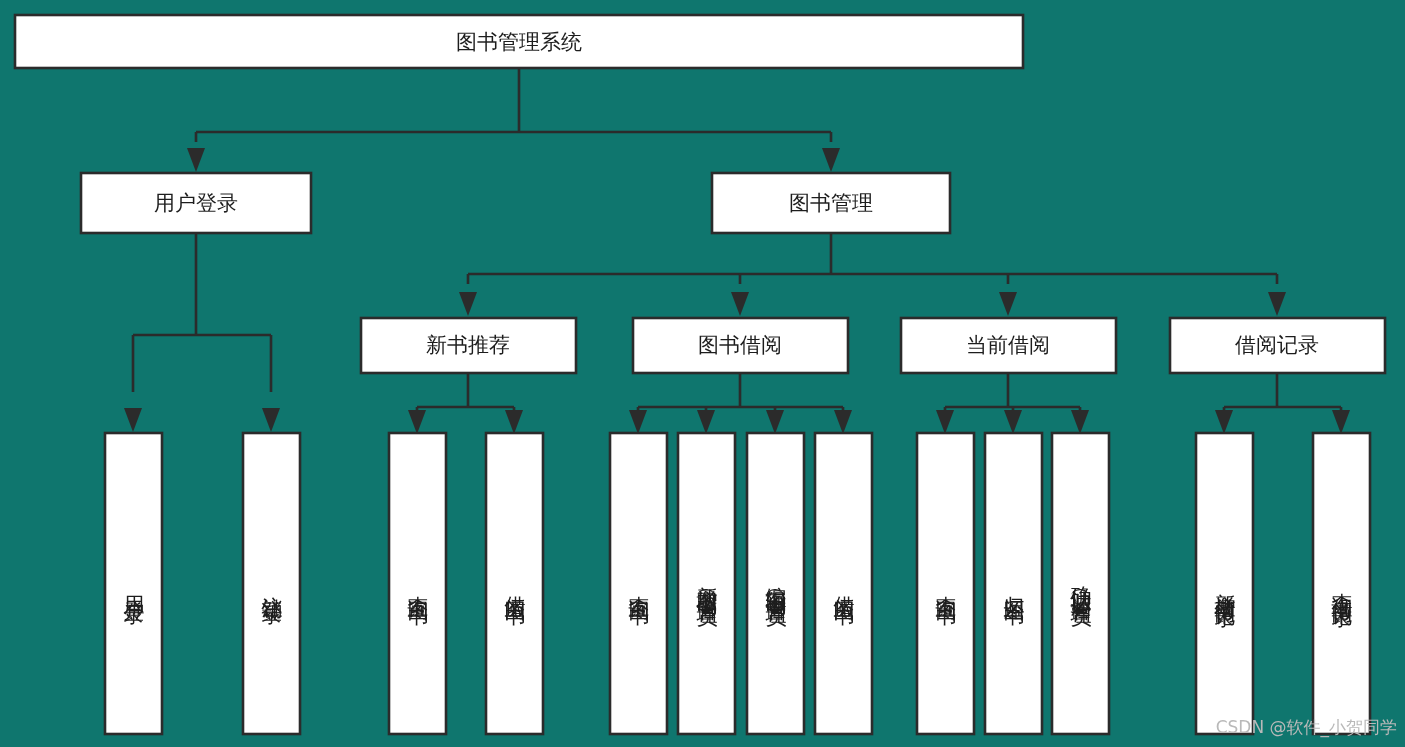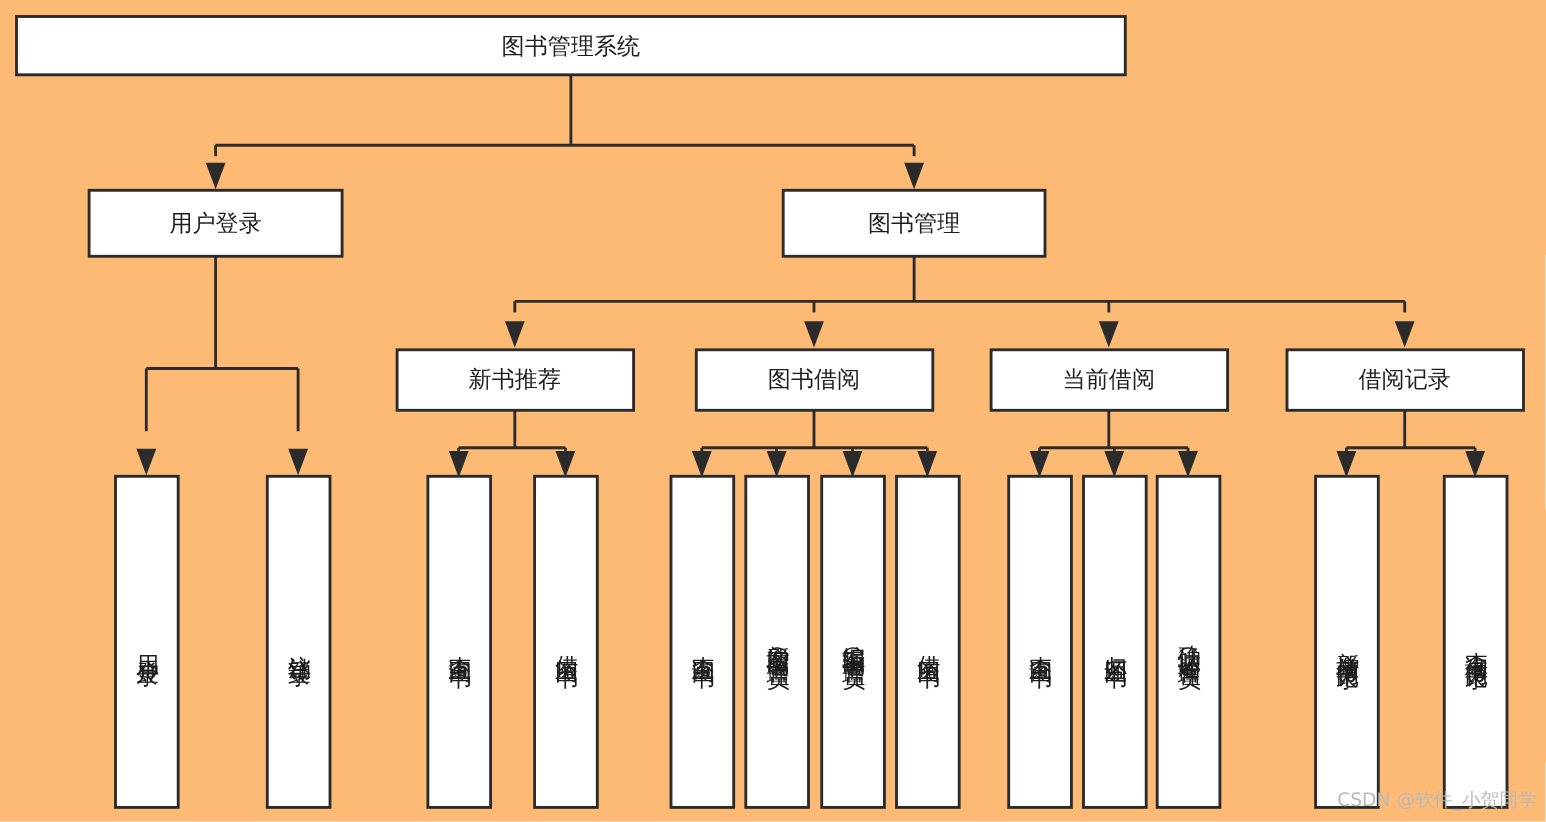--- a/index.html
+++ b/index.html
@@ -11,21 +11,21 @@
   body {
     width: 1405px;
     height: 747px;
     overflow: hidden;
     font-family: "DejaVu Sans", "Liberation Sans", sans-serif;
   }
   #diagram-root {
     position: relative;
     width: 1405px;
     height: 747px;
-    background: #fdba74;
+    background: #0f766e;
   }
   svg.diagram-canvas {
     position: absolute;
     top: 0;
     left: 0;
     width: 1405px;
     height: 747px;
     display: block;
   }
   .node-box {

